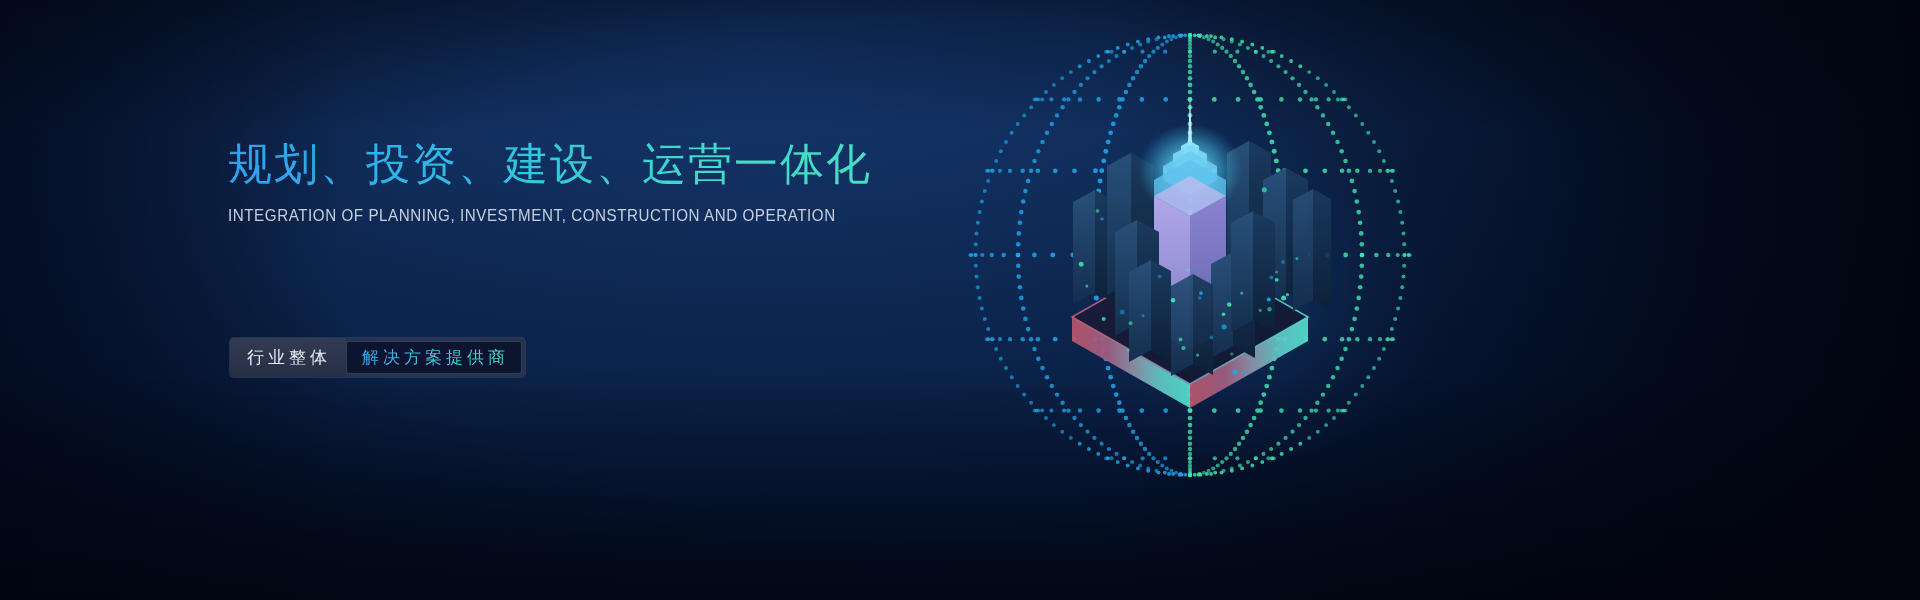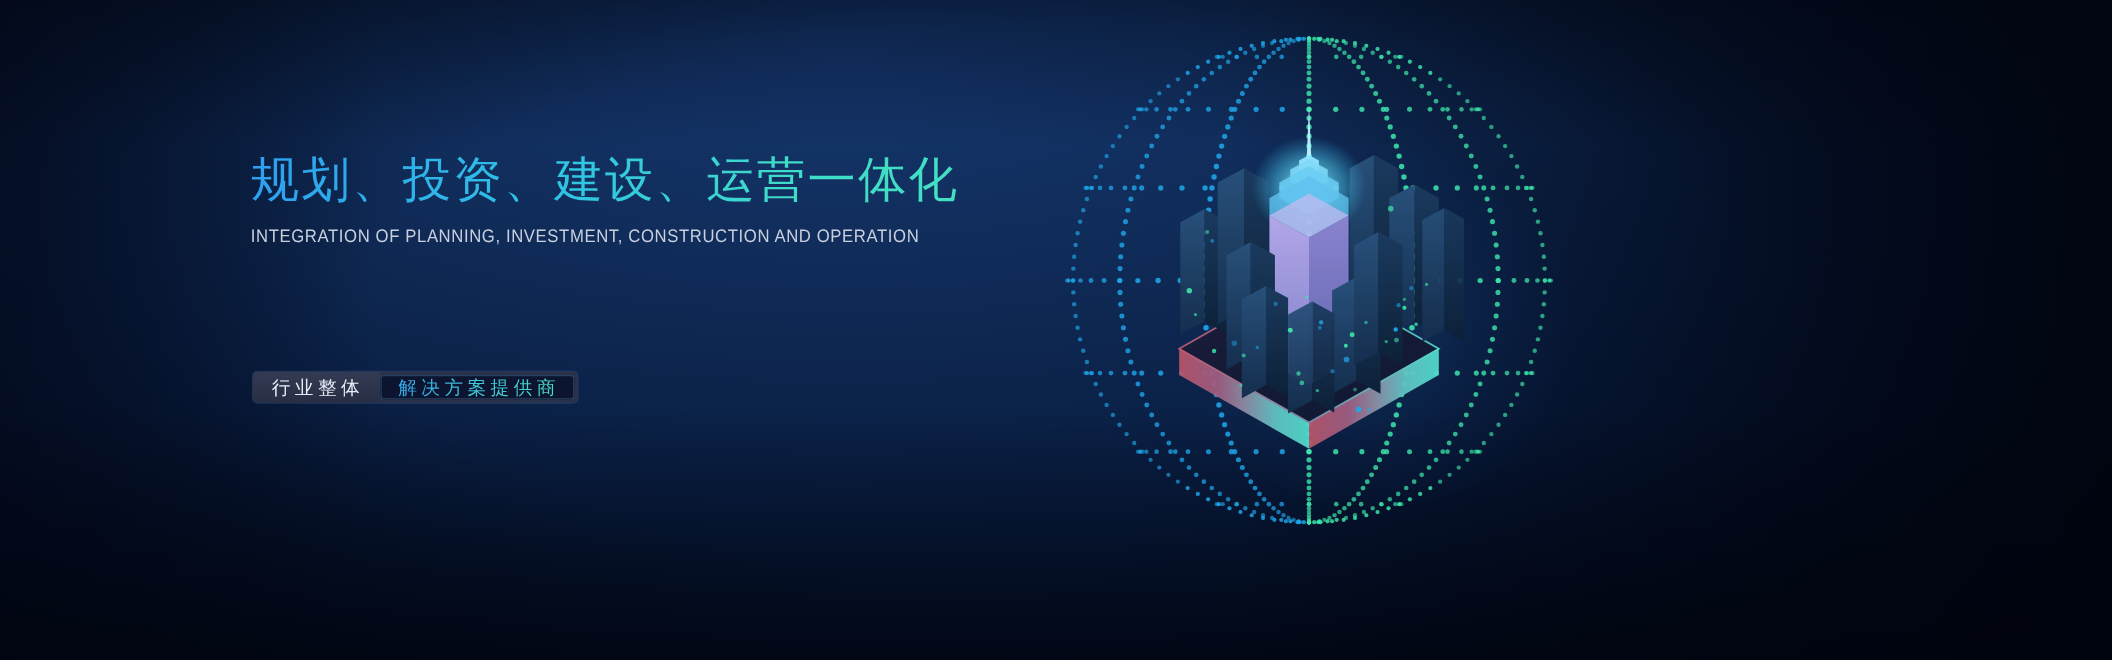--- a/index.html
+++ b/index.html
@@ -65,21 +65,21 @@
     white-space:nowrap;
     opacity:0.94;
   }
 
   
   .badge {
     position:absolute;
     left:230px; top:338px;
     display:inline-flex;
     align-items:stretch;
-    height:28px;
+    height:39px;
     border-radius:4px;
     background:#2a3148;
     box-shadow:0 0 0 1px rgba(120,140,180,0.22);
     overflow:hidden;
   }
   .badge-left {
     display:flex; align-items:center;
     padding:0 15px 0 17px;
     font-size:17px;
     letter-spacing:4px;

